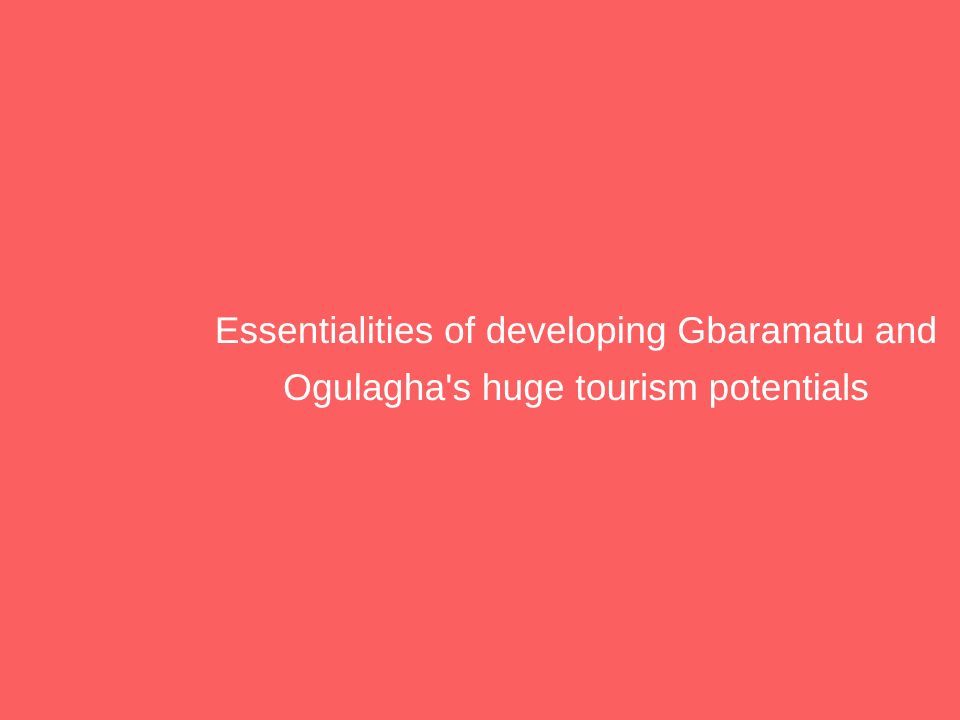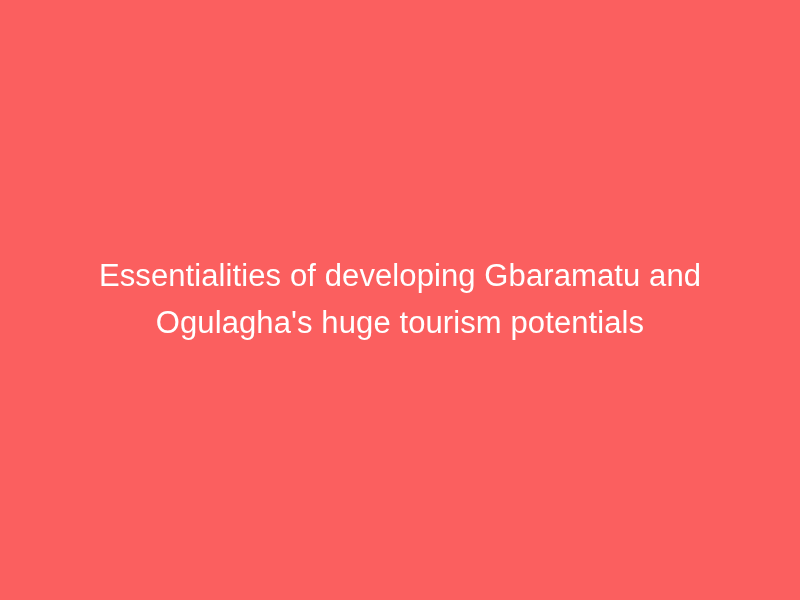--- a/index.html
+++ b/index.html
@@ -18,21 +18,21 @@
 
   
   .title-card {
     position: relative;
     box-sizing: border-box;
     width: 800px;
     height: 600px;
     background-color: #fb5f5f;
     display: flex;
     align-items: center;
-    justify-content: center;
+    justify-content: flex-end;
   }
 
   
   .title-block {
     width: 640px;
     max-width: 640px;
     text-align: center;
     
     transform: translateY(-1px);
   }

